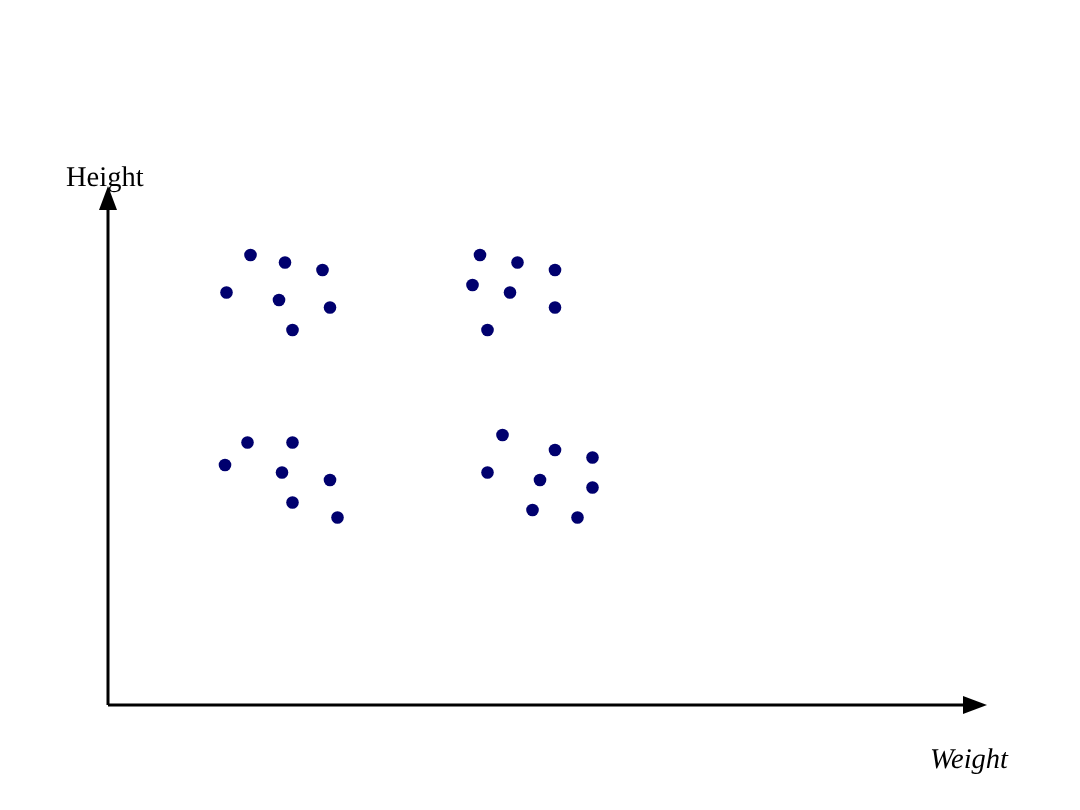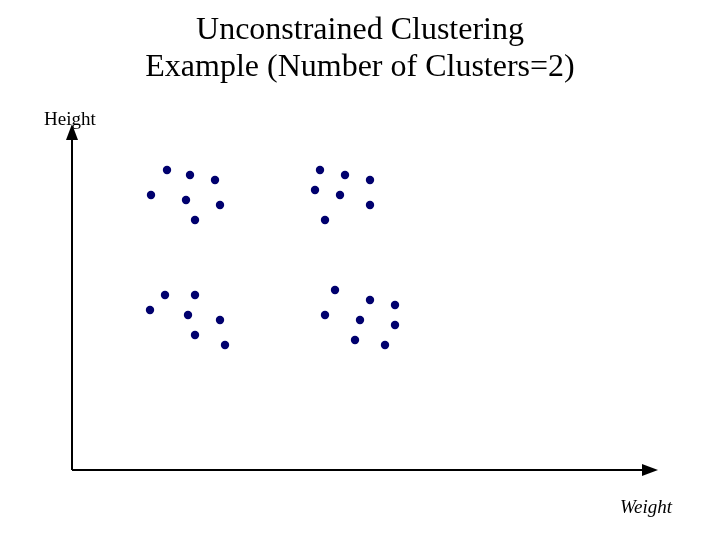--- a/index.html
+++ b/index.html
@@ -61,22 +61,21 @@
   .pt {
     fill: #00006e;
   }
 </style>
 </head>
 <body>
 
 <div class="slide">
 
   <div class="title">
-    <span>Unconstrained Clustering</span><br>
-    <span>Example (Number of Clusters=2)</span>
+    <br>
   </div>
 
   <div class="ylabel">Height</div>
 
   <div class="plot">
     <svg viewBox="0 0 600 350">
 
       <line class="axis" x1="12" y1="0" x2="12" y2="340"></line>
       <polygon class="arrow" points="12,-6 6,10 18,10"></polygon>
 

